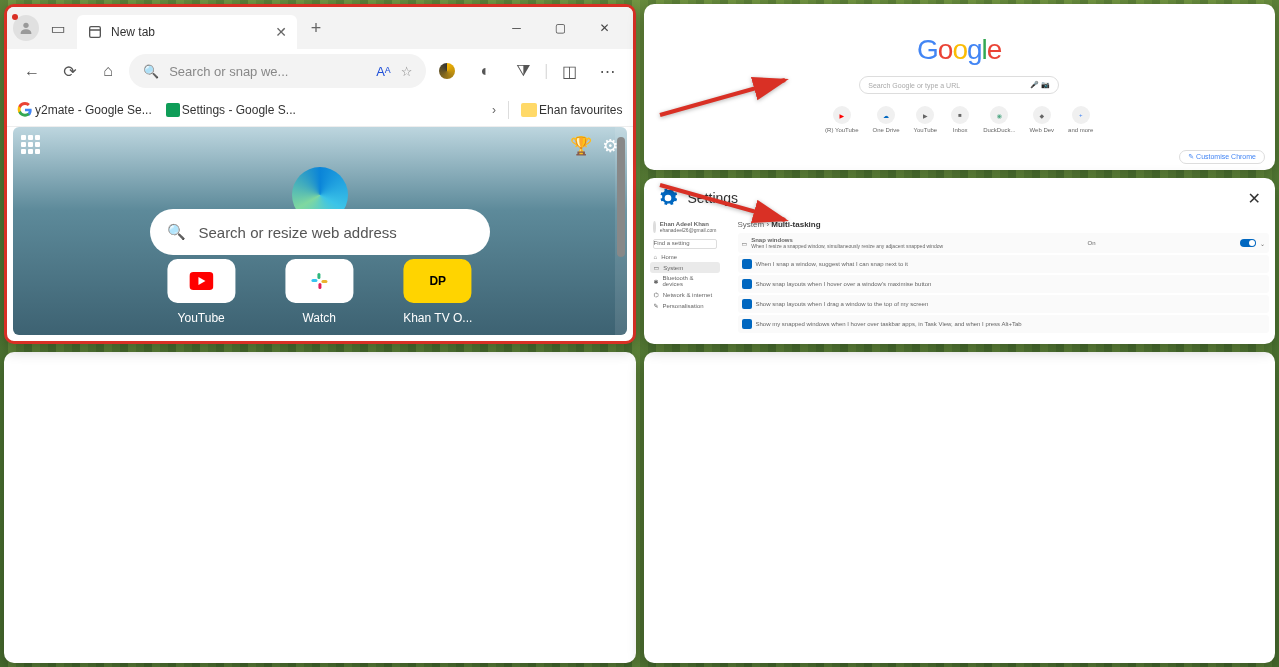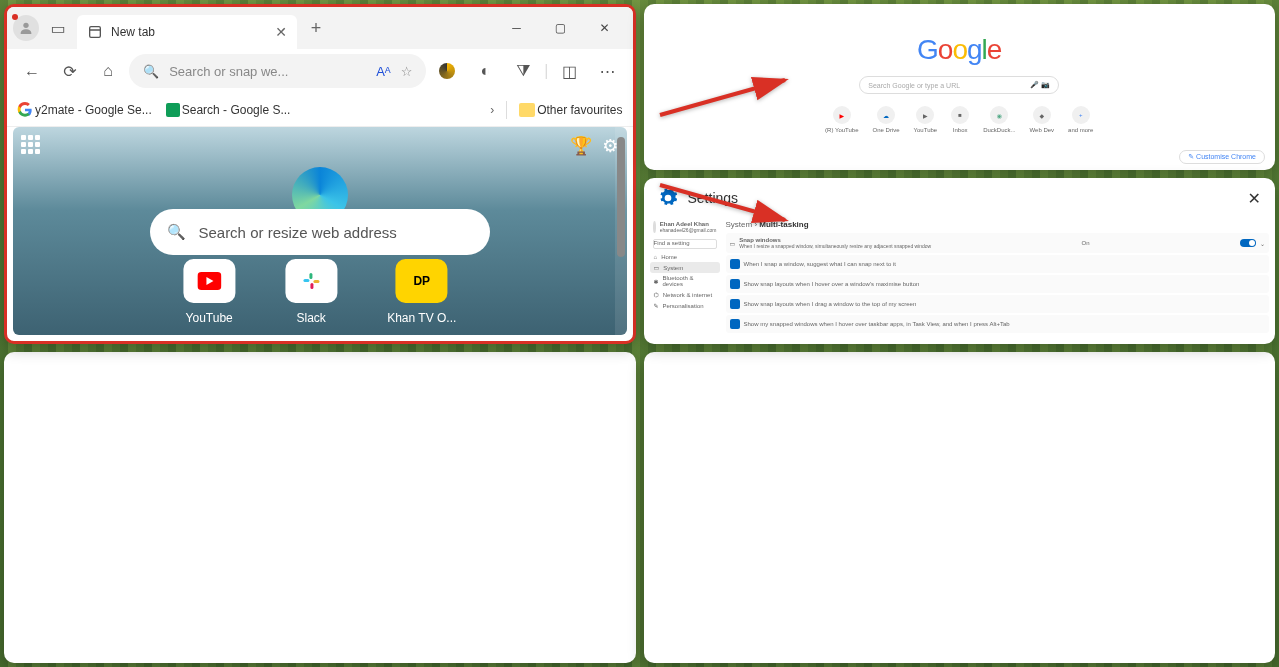--- a/index.html
+++ b/index.html
@@ -33,21 +33,21 @@
 .bm-folder{width:16px;height:14px;background:#ffd968;border-radius:2px}
 
 .ntp{position:absolute;top:120px;left:6px;right:6px;bottom:6px;border-radius:6px;overflow:hidden;background:linear-gradient(to bottom,#bdd6df 0%,#5d8a9a 40%,#3d6272 100%)}
 .ntp-top{position:absolute;top:8px;left:8px;right:8px;display:flex;justify-content:space-between}
 .apps-grid{width:20px;height:20px;display:grid;grid-template-columns:repeat(3,5px);grid-template-rows:repeat(3,5px);gap:2px}
 .apps-grid span{background:#fff;border-radius:1px}
 .ntp-icons{display:flex;gap:10px;color:#fff;font-size:18px}
 .ntp-search{position:absolute;top:82px;left:50%;transform:translateX(-50%);width:340px;height:46px;background:#fff;border-radius:24px;display:flex;align-items:center;padding:0 18px;gap:12px;font-size:15px;color:#555}
 .ntp-sites{position:absolute;bottom:10px;left:50%;transform:translateX(-50%);display:flex;gap:50px}
 .site{display:flex;flex-direction:column;align-items:center;gap:8px;color:#fff;font-size:12px}
-.site-ico{width:52px;height:44px;border-radius:10px;display:flex;align-items:center;justify-content:center;font-weight:bold;font-size:12px}
+.site-ico{width:68px;height:44px;border-radius:10px;display:flex;align-items:center;justify-content:center;font-weight:bold;font-size:12px}
 .yt{background:#fff;color:#f00}
 .sl{background:#fff}
 .dp{background:#ffd400;color:#000}
 .edge-logo{position:absolute;top:40px;left:50%;transform:translateX(-50%);width:56px;height:56px;border-radius:50%;background:conic-gradient(#0a84d8,#3cc4e8,#7fd8a0,#0a84d8)}
 .ntp-scroll{position:absolute;right:0;top:0;bottom:0;width:12px;background:rgba(255,255,255,.1)}
 .ntp-thumb{position:absolute;right:2px;top:10px;width:8px;height:120px;background:#888;border-radius:4px}
 
 
 .tr{background:transparent;box-shadow:none;display:flex;flex-direction:column;gap:8px}
 .thumb{background:#fff;border-radius:10px;flex:1;box-shadow:0 4px 16px rgba(0,0,0,.3);position:relative;overflow:hidden;font-size:8px;color:#666}
@@ -55,21 +55,21 @@
 .g1{color:#4285f4}.g2{color:#ea4335}.g3{color:#fbbc05}.g4{color:#34a853}
 .gsearch{width:200px;height:18px;border:1px solid #ddd;border-radius:10px;margin:10px auto 12px;display:flex;align-items:center;padding:0 8px;font-size:7px;color:#aaa}
 .gsites{display:flex;justify-content:center;gap:14px}
 .gs{display:flex;flex-direction:column;align-items:center;gap:3px;font-size:6px;color:#666}
 .gs-ico{width:18px;height:18px;border-radius:50%;background:#f0f0f0;display:flex;align-items:center;justify-content:center}
 .cust-chr{position:absolute;bottom:6px;right:10px;padding:2px 8px;border:1px solid #ddd;border-radius:10px;font-size:7px;color:#4285f4}
 
 .set-header{display:flex;align-items:center;padding:10px 14px;gap:10px;font-size:14px;color:#333}
 .set-gear{width:20px;height:20px;color:#0067c0}
 .set-close{margin-left:auto;font-size:16px;color:#333}
-.set-body{display:flex;padding:0 6px;gap:6px;font-size:6px}
+.set-body{display:flex;padding:0 6px;gap:18px;font-size:6px}
 .set-side{width:70px}
 .set-user{display:flex;gap:4px;padding:3px;align-items:center}
 .set-user-ico{width:12px;height:12px;border-radius:50%;background:#ddd}
 .set-find{width:64px;height:10px;border:1px solid #ddd;border-radius:2px;margin:3px}
 .set-nav{padding:2px 4px;display:flex;gap:4px;align-items:center}
 .set-nav.sel{background:#eaeaea;border-radius:3px}
 .set-main{flex:1}
 .set-crumb{font-size:8px;padding:2px 0}
 .set-crumb b{color:#333}
 .set-row{background:#fafafa;border-radius:3px;padding:4px;margin:2px 0;display:flex;gap:4px;align-items:center}
@@ -136,28 +136,28 @@
         <svg class="bm-g" viewBox="0 0 24 24">
             <path fill="#4285f4" d="M22 12c0-.7-.1-1.4-.2-2H12v4h5.6c-.3 1.4-1 2.6-2.2 3.4v2.8h3.6C21 18.3 22 15.4 22 12z"></path>
             <path fill="#34a853" d="M12 22c3 0 5.5-1 7.3-2.7l-3.6-2.8c-1 .7-2.2 1-3.7 1-2.9 0-5.3-1.9-6.2-4.5H2.1v2.9C3.9 19.6 7.7 22 12 22z"></path>
             <path fill="#fbbc05" d="M5.8 13c-.2-.7-.4-1.4-.4-2.1s.1-1.4.4-2V6H2.1C1.4 7.5 1 9.2 1 11s.4 3.5 1.1 5l3.7-3z"></path>
             <path fill="#ea4335" d="M12 4.5c1.6 0 3.1.6 4.2 1.6l3.2-3.2C17.5 1.2 15 0 12 0 7.7 0 3.9 2.4 2.1 6l3.7 3c.9-2.6 3.3-4.5 6.2-4.5z"></path>
           </svg>
         <span>y2mate - Google Se...</span>
       </div>
       <div class="bm">
         <span class="bm-sheet"></span>
-        <span>Search - Google S...</span>
+        <span>Settings - Google S...</span>
       </div>
       <div class="bm-more">
         <span style="color:#666">›</span>
         <span class="bm-sep"></span>
         <div class="bm">
           <span class="bm-folder"></span>
-          <span>Other favourites</span>
+          <span>Ehan favourites</span>
         </div>
       </div>
     </div>
 
     <div class="ntp">
       <div class="ntp-top">
         <div class="apps-grid">
             <span></span>
             <span></span>
             <span></span>
@@ -190,21 +190,21 @@
         </div>
         <div class="site">
           <div class="site-ico sl">
               <svg width="24" height="24" viewBox="0 0 24 24">
                 <rect x="4" y="10" width="6" height="3" rx="1.5" fill="#36c5f0"></rect>
                 <rect x="10" y="4" width="3" height="6" rx="1.5" fill="#2eb67d"></rect>
                 <rect x="14" y="11" width="6" height="3" rx="1.5" fill="#ecb22e"></rect>
                 <rect x="11" y="14" width="3" height="6" rx="1.5" fill="#e01e5a"></rect>
               </svg>
             </div>
-          <span>Slack</span>
+          <span>Watch</span>
         </div>
         <div class="site">
           <div class="site-ico dp">DP</div>
           <span>Khan TV O...</span>
         </div>
       </div>
       <div class="ntp-scroll">
           <div class="ntp-thumb"></div>
         </div>
     </div>

